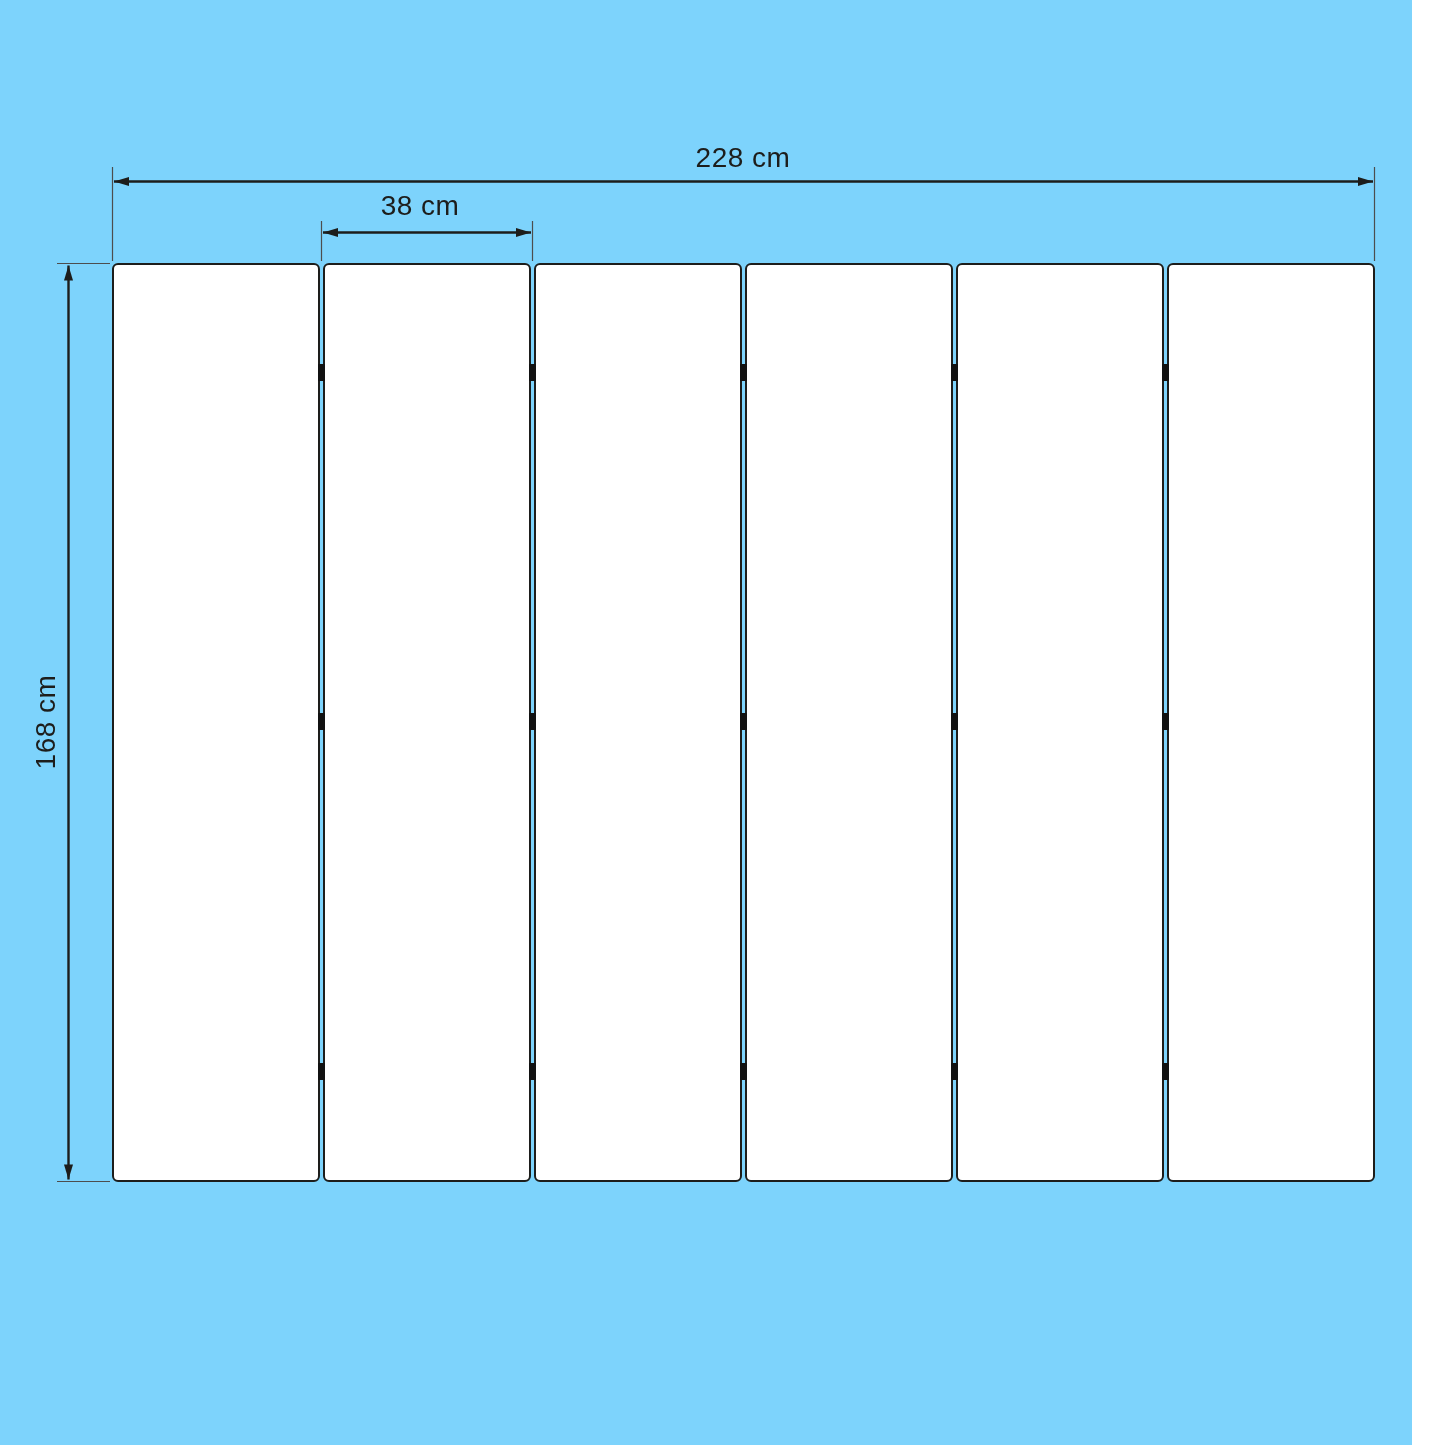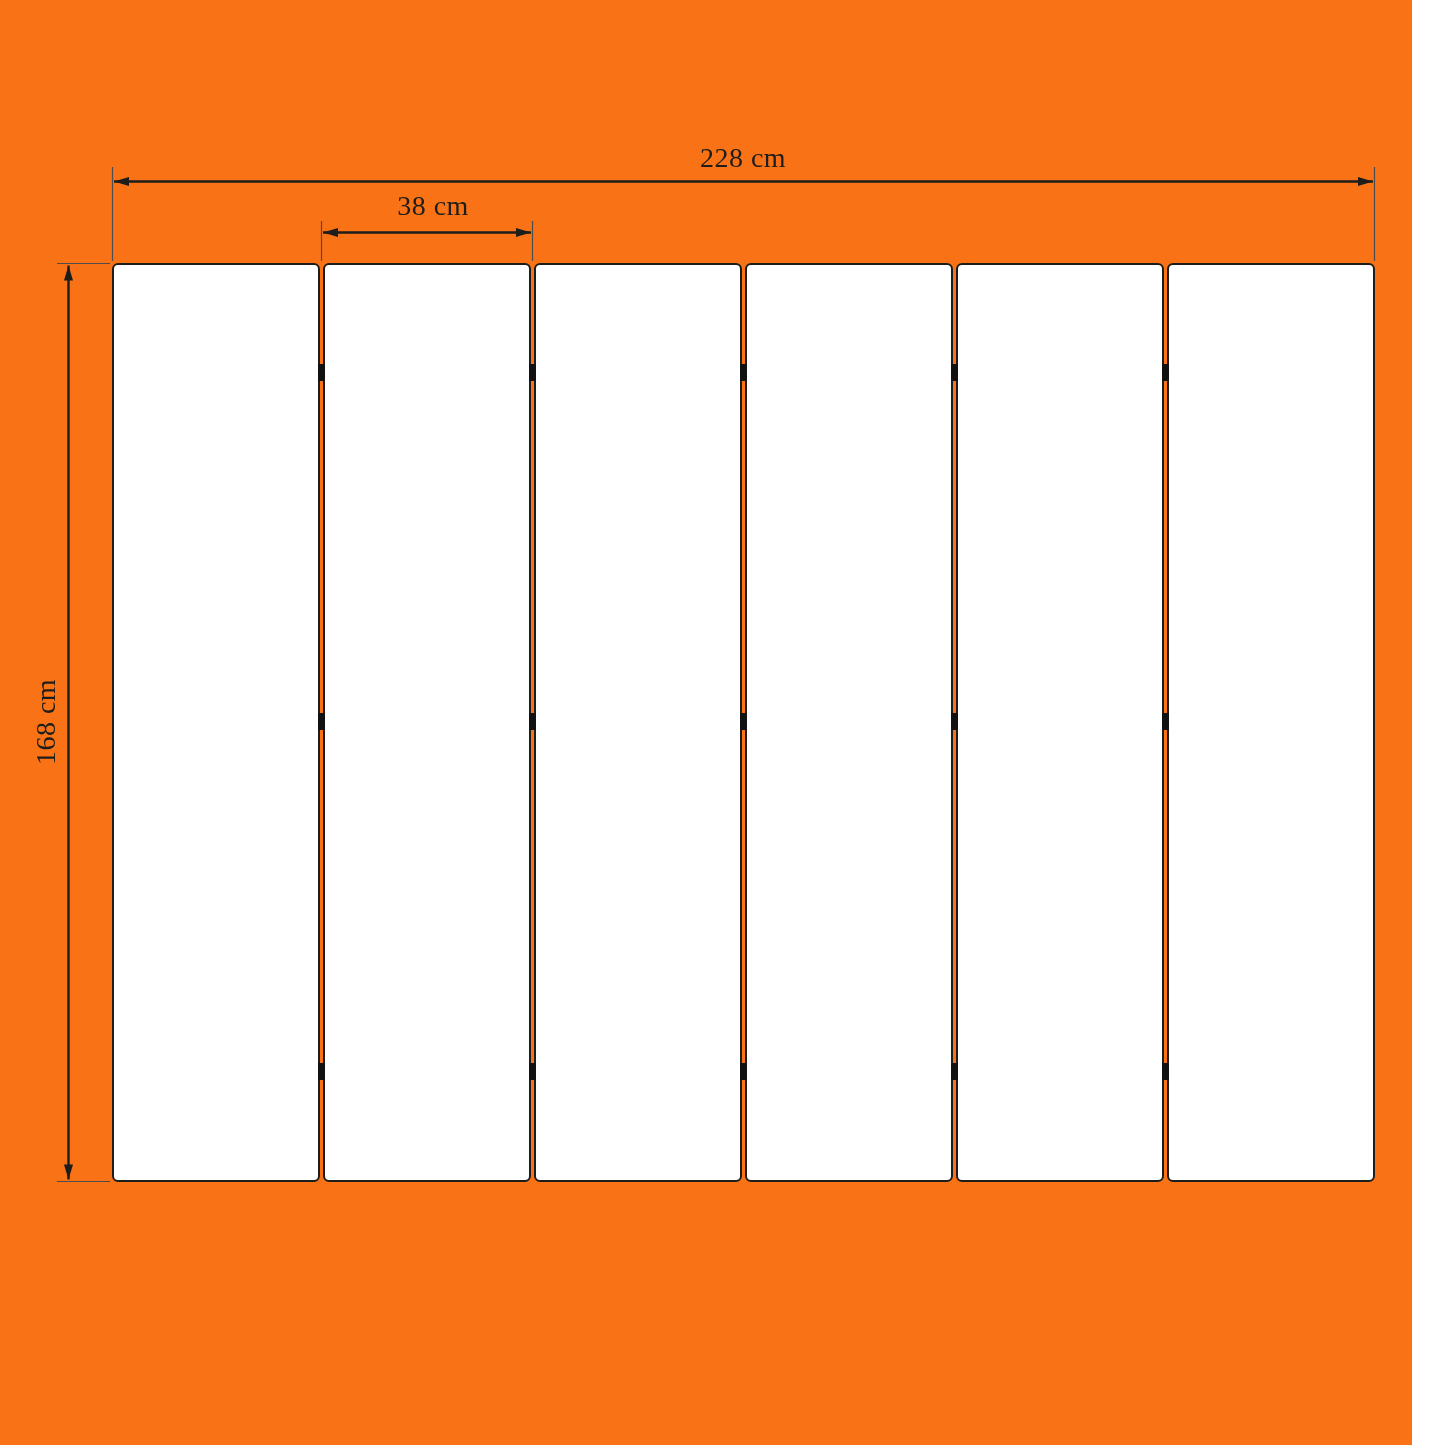--- a/index.html
+++ b/index.html
@@ -4,43 +4,43 @@
 <style>
   html, body {
     margin: 0;
     padding: 0;
     background: #ffffff;
   }
   .canvas {
     position: relative;
     width: 1412px;
     height: 1445px;
-    background: #f97316;
-    font-family: Liberation Serif, serif;
+    background: #7dd3fc;
+    font-family: Liberation Sans, sans-serif;
     overflow: hidden;
   }
   .dimsvg {
     position: absolute;
     left: 0;
     top: 0;
     width: 1445px;
     height: 1445px;
     display: block;
   }
   .dim-label {
     position: absolute;
     font-size: 28px;
     letter-spacing: 0.5px;
     color: #1d1d1b;
     text-align: center;
     line-height: 34px;
     white-space: nowrap;
   }
   #label-total-width { left: 643px; top: 141px; width: 200px; }
-  #label-panel-width { left: 333px; top: 189px; width: 200px; }
+  #label-panel-width { left: 320px; top: 189px; width: 200px; }
   #label-height {
     left: -54px; top: 705px; width: 200px; height: 34px;
     transform: rotate(-90deg);
   }
   .panels-row {
     position: absolute;
     left: 112px;
     top: 263px;
     width: 1263px;
     height: 919px;

